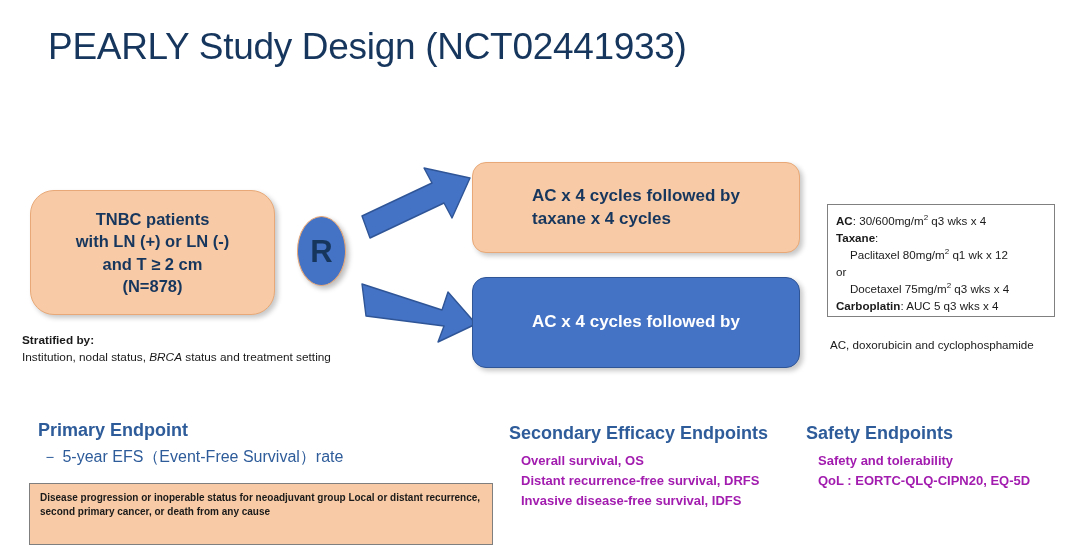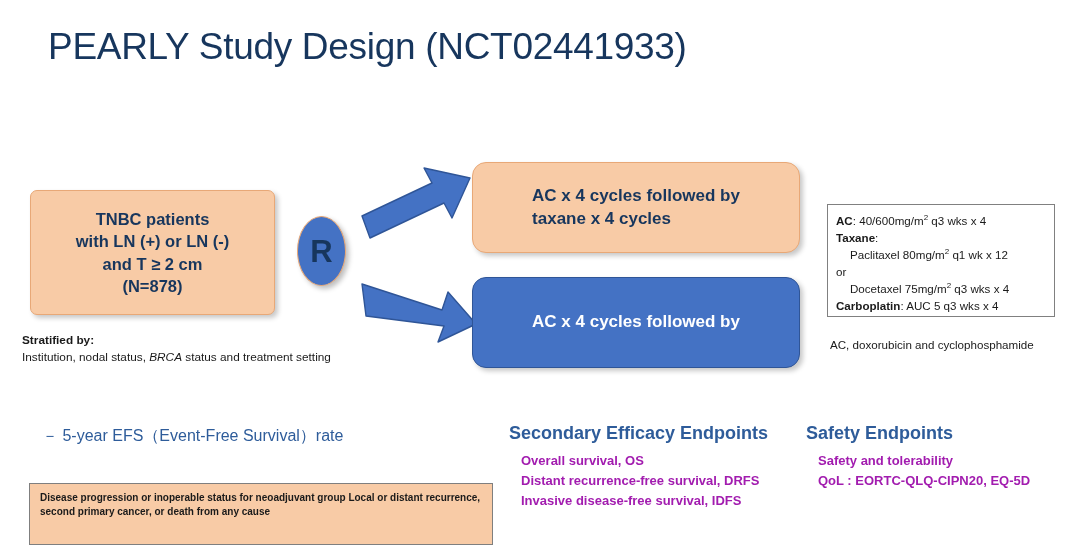--- a/index.html
+++ b/index.html
@@ -31,21 +31,21 @@
   
   #population-box {
     position: absolute;
     left: 30px;
     top: 190px;
     width: 245px;
     height: 125px;
     box-sizing: border-box;
     background: #F8CBA6;
     border: 1.4px solid #E8A877;
-    border-radius: 7px;
+    border-radius: 24px;
     box-shadow: 3px 3px 5px rgba(0,0,0,0.22);
     display: flex;
     align-items: center;
     justify-content: center;
   }
   #population-box .lines {
     text-align: center;
     font-size: 16.5px;
     font-weight: bold;
     line-height: 1.35;
@@ -237,21 +237,21 @@
 </div>
 
 <div id="arm-experimental" class="arm-box">
   <div class="lines">
     <div>AC x 4 cycles followed by</div>
   </div>
 </div>
 
 <div id="dosing-box">
   <div class="row">
-    <b>AC</b><span>: </span><span>40/600mg/m</span><sup>2</sup><span> q3 wks x 4</span>
+    <b>AC</b><span>: </span><span>30/600mg/m</span><sup>2</sup><span> q3 wks x 4</span>
   </div>
   <div class="row">
     <b>Taxane</b><span>:</span>
   </div>
   <div class="row indent">
     <span>Paclitaxel 80mg/m</span><sup>2</sup><span> q1 wk x 12</span>
   </div>
   <div class="row">
     <span>or</span>
   </div>
@@ -264,20 +264,21 @@
 </div>
 
 <div id="ac-footnote">AC, doxorubicin and cyclophosphamide</div>
 
 <div id="stratified-note">
   <div class="heading">Stratified by:</div>
   <div><span>Institution, nodal status, </span><i>BRCA</i><span> status and treatment setting</span></div>
 </div>
 
 <div id="primary-endpoint-block">
+  <div class="endpoint-heading">Primary Endpoint</div>
   <div class="sub">－ 5-year EFS（Event-Free Survival）rate</div>
 </div>
 
 <div id="primary-endpoint-definition">Disease progression or inoperable status for neoadjuvant group Local or distant recurrence, second primary cancer, or death from any cause</div>
 
 <div id="secondary-endpoints-block">
   <div class="endpoint-heading">Secondary Efficacy Endpoints</div>
   <div class="endpoint-list">
     <div class="endpoint-item">Overall survival, OS</div>
     <div class="endpoint-item">Distant recurrence-free survival, DRFS</div>

